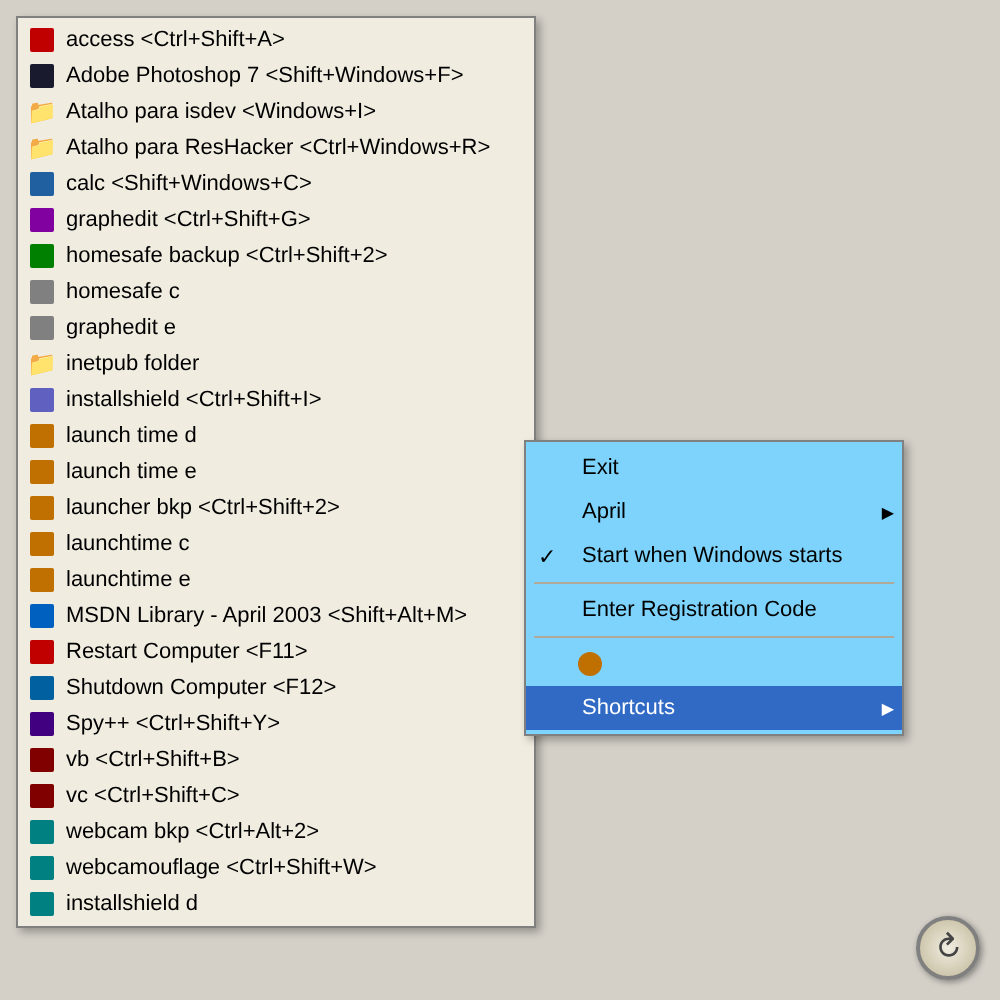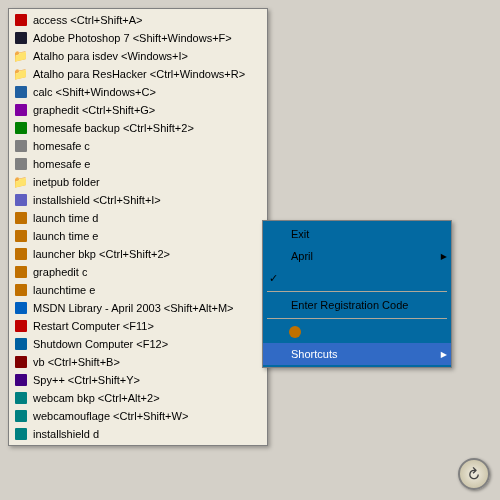--- a/index.html
+++ b/index.html
@@ -50,21 +50,21 @@
       overflow: hidden;
       text-overflow: ellipsis;
     }
 
     
     .context-menu {
       position: absolute;
       top: 220px;
       left: 262px;
       width: 190px;
-      background: #0369a1;
+      background: #7dd3fc;
       border: 1px solid #808080;
       box-shadow: 2px 2px 4px rgba(0,0,0,0.3);
       padding: 2px 0;
     }
 
     .ctx-item {
       display: flex;
       align-items: center;
       padding: 3px 20px 3px 6px;
       height: 22px;
@@ -181,21 +181,21 @@
     <div class="menu-item">
       <span class="icon">
         <span style="display: inline-block; width: 12px; height: 12px; background: rgb(128, 128, 128); border-radius: 1px;"></span>
       </span>
       <span class="label">homesafe c</span>
     </div>
     <div class="menu-item">
       <span class="icon">
         <span style="display: inline-block; width: 12px; height: 12px; background: rgb(128, 128, 128); border-radius: 1px;"></span>
       </span>
-      <span class="label">homesafe e</span>
+      <span class="label">graphedit e</span>
     </div>
     <div class="menu-item">
       <span class="icon">
         <span style="font-size: 12px;">📁</span>
       </span>
       <span class="label">inetpub folder</span>
     </div>
     <div class="menu-item">
       <span class="icon">
         <span style="display: inline-block; width: 12px; height: 12px; background: rgb(96, 96, 192); border-radius: 1px;"></span>
@@ -217,21 +217,21 @@
     <div class="menu-item">
       <span class="icon">
         <span style="display: inline-block; width: 12px; height: 12px; background: rgb(192, 112, 0); border-radius: 1px;"></span>
       </span>
       <span class="label">launcher bkp &lt;Ctrl+Shift+2&gt;</span>
     </div>
     <div class="menu-item">
       <span class="icon">
         <span style="display: inline-block; width: 12px; height: 12px; background: rgb(192, 112, 0); border-radius: 1px;"></span>
       </span>
-      <span class="label">graphedit c</span>
+      <span class="label">launchtime c</span>
     </div>
     <div class="menu-item">
       <span class="icon">
         <span style="display: inline-block; width: 12px; height: 12px; background: rgb(192, 112, 0); border-radius: 1px;"></span>
       </span>
       <span class="label">launchtime e</span>
     </div>
     <div class="menu-item">
       <span class="icon">
         <span style="display: inline-block; width: 12px; height: 12px; background: rgb(0, 96, 192); border-radius: 1px;"></span>
@@ -245,29 +245,35 @@
       <span class="label">Restart Computer &lt;F11&gt;</span>
     </div>
     <div class="menu-item">
       <span class="icon">
         <span style="display: inline-block; width: 12px; height: 12px; background: rgb(0, 96, 160); border-radius: 1px;"></span>
       </span>
       <span class="label">Shutdown Computer &lt;F12&gt;</span>
     </div>
     <div class="menu-item">
       <span class="icon">
+        <span style="display: inline-block; width: 12px; height: 12px; background: rgb(64, 0, 128); border-radius: 1px;"></span>
+      </span>
+      <span class="label">Spy++ &lt;Ctrl+Shift+Y&gt;</span>
+    </div>
+    <div class="menu-item">
+      <span class="icon">
         <span style="display: inline-block; width: 12px; height: 12px; background: rgb(128, 0, 0); border-radius: 1px;"></span>
       </span>
       <span class="label">vb &lt;Ctrl+Shift+B&gt;</span>
     </div>
     <div class="menu-item">
       <span class="icon">
-        <span style="display: inline-block; width: 12px; height: 12px; background: rgb(64, 0, 128); border-radius: 1px;"></span>
-      </span>
-      <span class="label">Spy++ &lt;Ctrl+Shift+Y&gt;</span>
+        <span style="display: inline-block; width: 12px; height: 12px; background: rgb(128, 0, 0); border-radius: 1px;"></span>
+      </span>
+      <span class="label">vc &lt;Ctrl+Shift+C&gt;</span>
     </div>
     <div class="menu-item">
       <span class="icon">
         <span style="display: inline-block; width: 12px; height: 12px; background: rgb(0, 128, 128); border-radius: 1px;"></span>
       </span>
       <span class="label">webcam bkp &lt;Ctrl+Alt+2&gt;</span>
     </div>
     <div class="menu-item">
       <span class="icon">
         <span style="display: inline-block; width: 12px; height: 12px; background: rgb(0, 128, 128); border-radius: 1px;"></span>
@@ -290,20 +296,21 @@
     </div>
     <div class="ctx-item">
       <span class="ctx-checkmark"></span>
       <span style="width: 4px; display: inline-block;"></span>
       <span class="ctx-label">April</span>
       <span class="ctx-arrow">▶</span>
     </div>
     <div class="ctx-item">
       <span class="ctx-checkmark">✓</span>
       <span style="width: 4px; display: inline-block;"></span>
+      <span class="ctx-label">Start when Windows starts</span>
     </div>
     <hr class="ctx-separator">
     <div class="ctx-item">
       <span class="ctx-checkmark"></span>
       <span style="width: 4px; display: inline-block;"></span>
       <span class="ctx-label">Enter Registration Code</span>
     </div>
     <hr class="ctx-separator">
     <div class="ctx-item">
       <span class="ctx-checkmark"></span>

